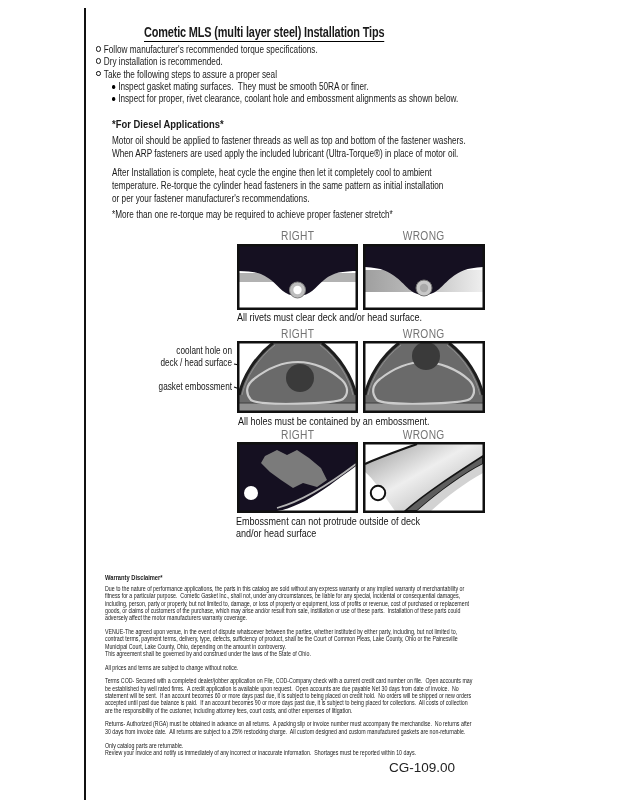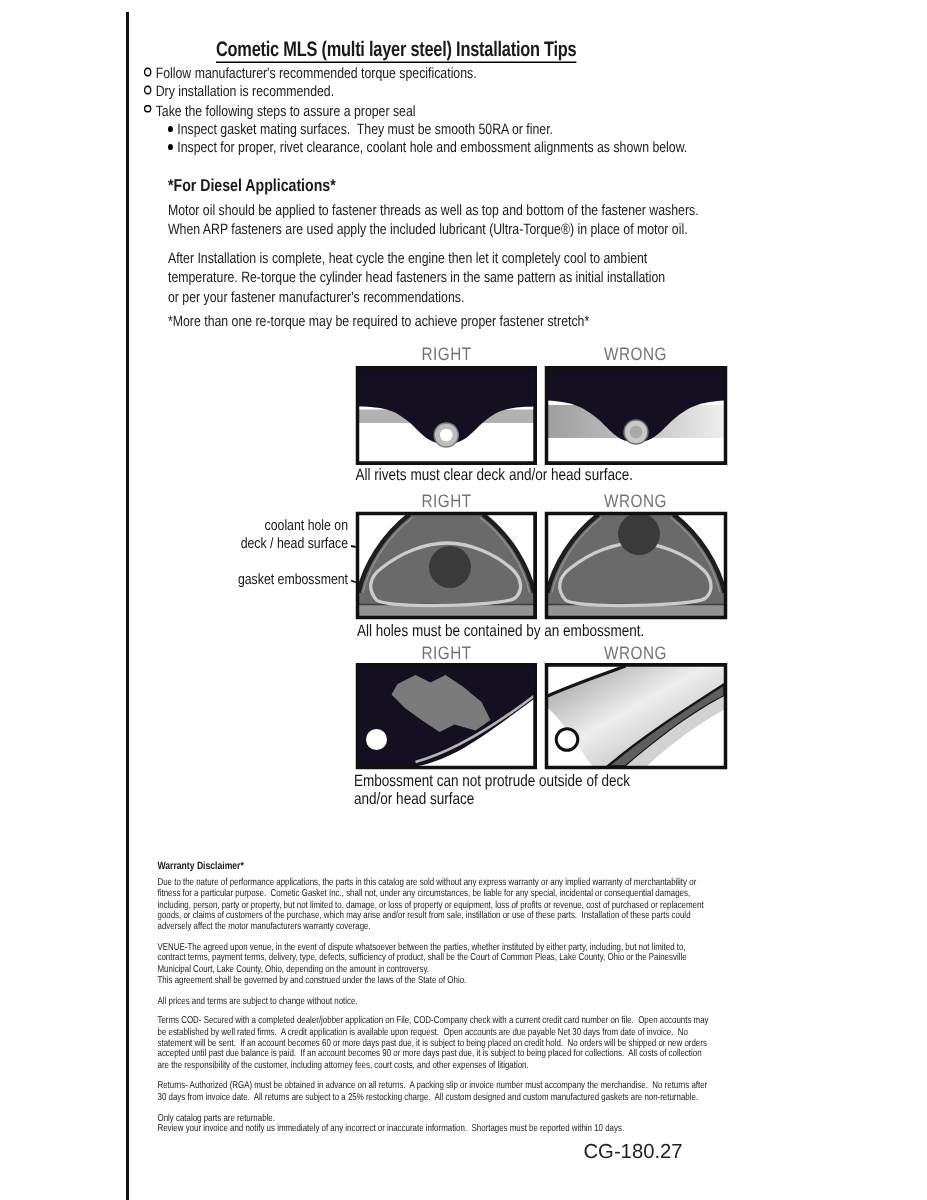--- a/index.html
+++ b/index.html
@@ -211,15 +211,15 @@
 be established by well rated firms.  A credit application is available upon request.  Open accounts are due payable Net 30 days from date of invoice.  No
 statement will be sent.  If an account becomes 60 or more days past due, it is subject to being placed on credit hold.  No orders will be shipped or new orders
 accepted until past due balance is paid.  If an account becomes 90 or more days past due, it is subject to being placed for collections.  All costs of collection
 are the responsibility of the customer, including attorney fees, court costs, and other expenses of litigation.</p>
       <p>Returns- Authorized (RGA) must be obtained in advance on all returns.  A packing slip or invoice number must accompany the merchandise.  No returns after
 30 days from invoice date.  All returns are subject to a 25% restocking charge.  All custom designed and custom manufactured gaskets are non-returnable.</p>
       <p>Only catalog parts are returnable.
 Review your invoice and notify us immediately of any incorrect or inaccurate information.  Shortages must be reported within 10 days.</p>
     </div>
 
-  <div class="abs" id="footer-code">CG-180.27</div>
+  <div class="abs" id="footer-code">CG-109.00</div>
 
 </div>
 
 </body></html>

